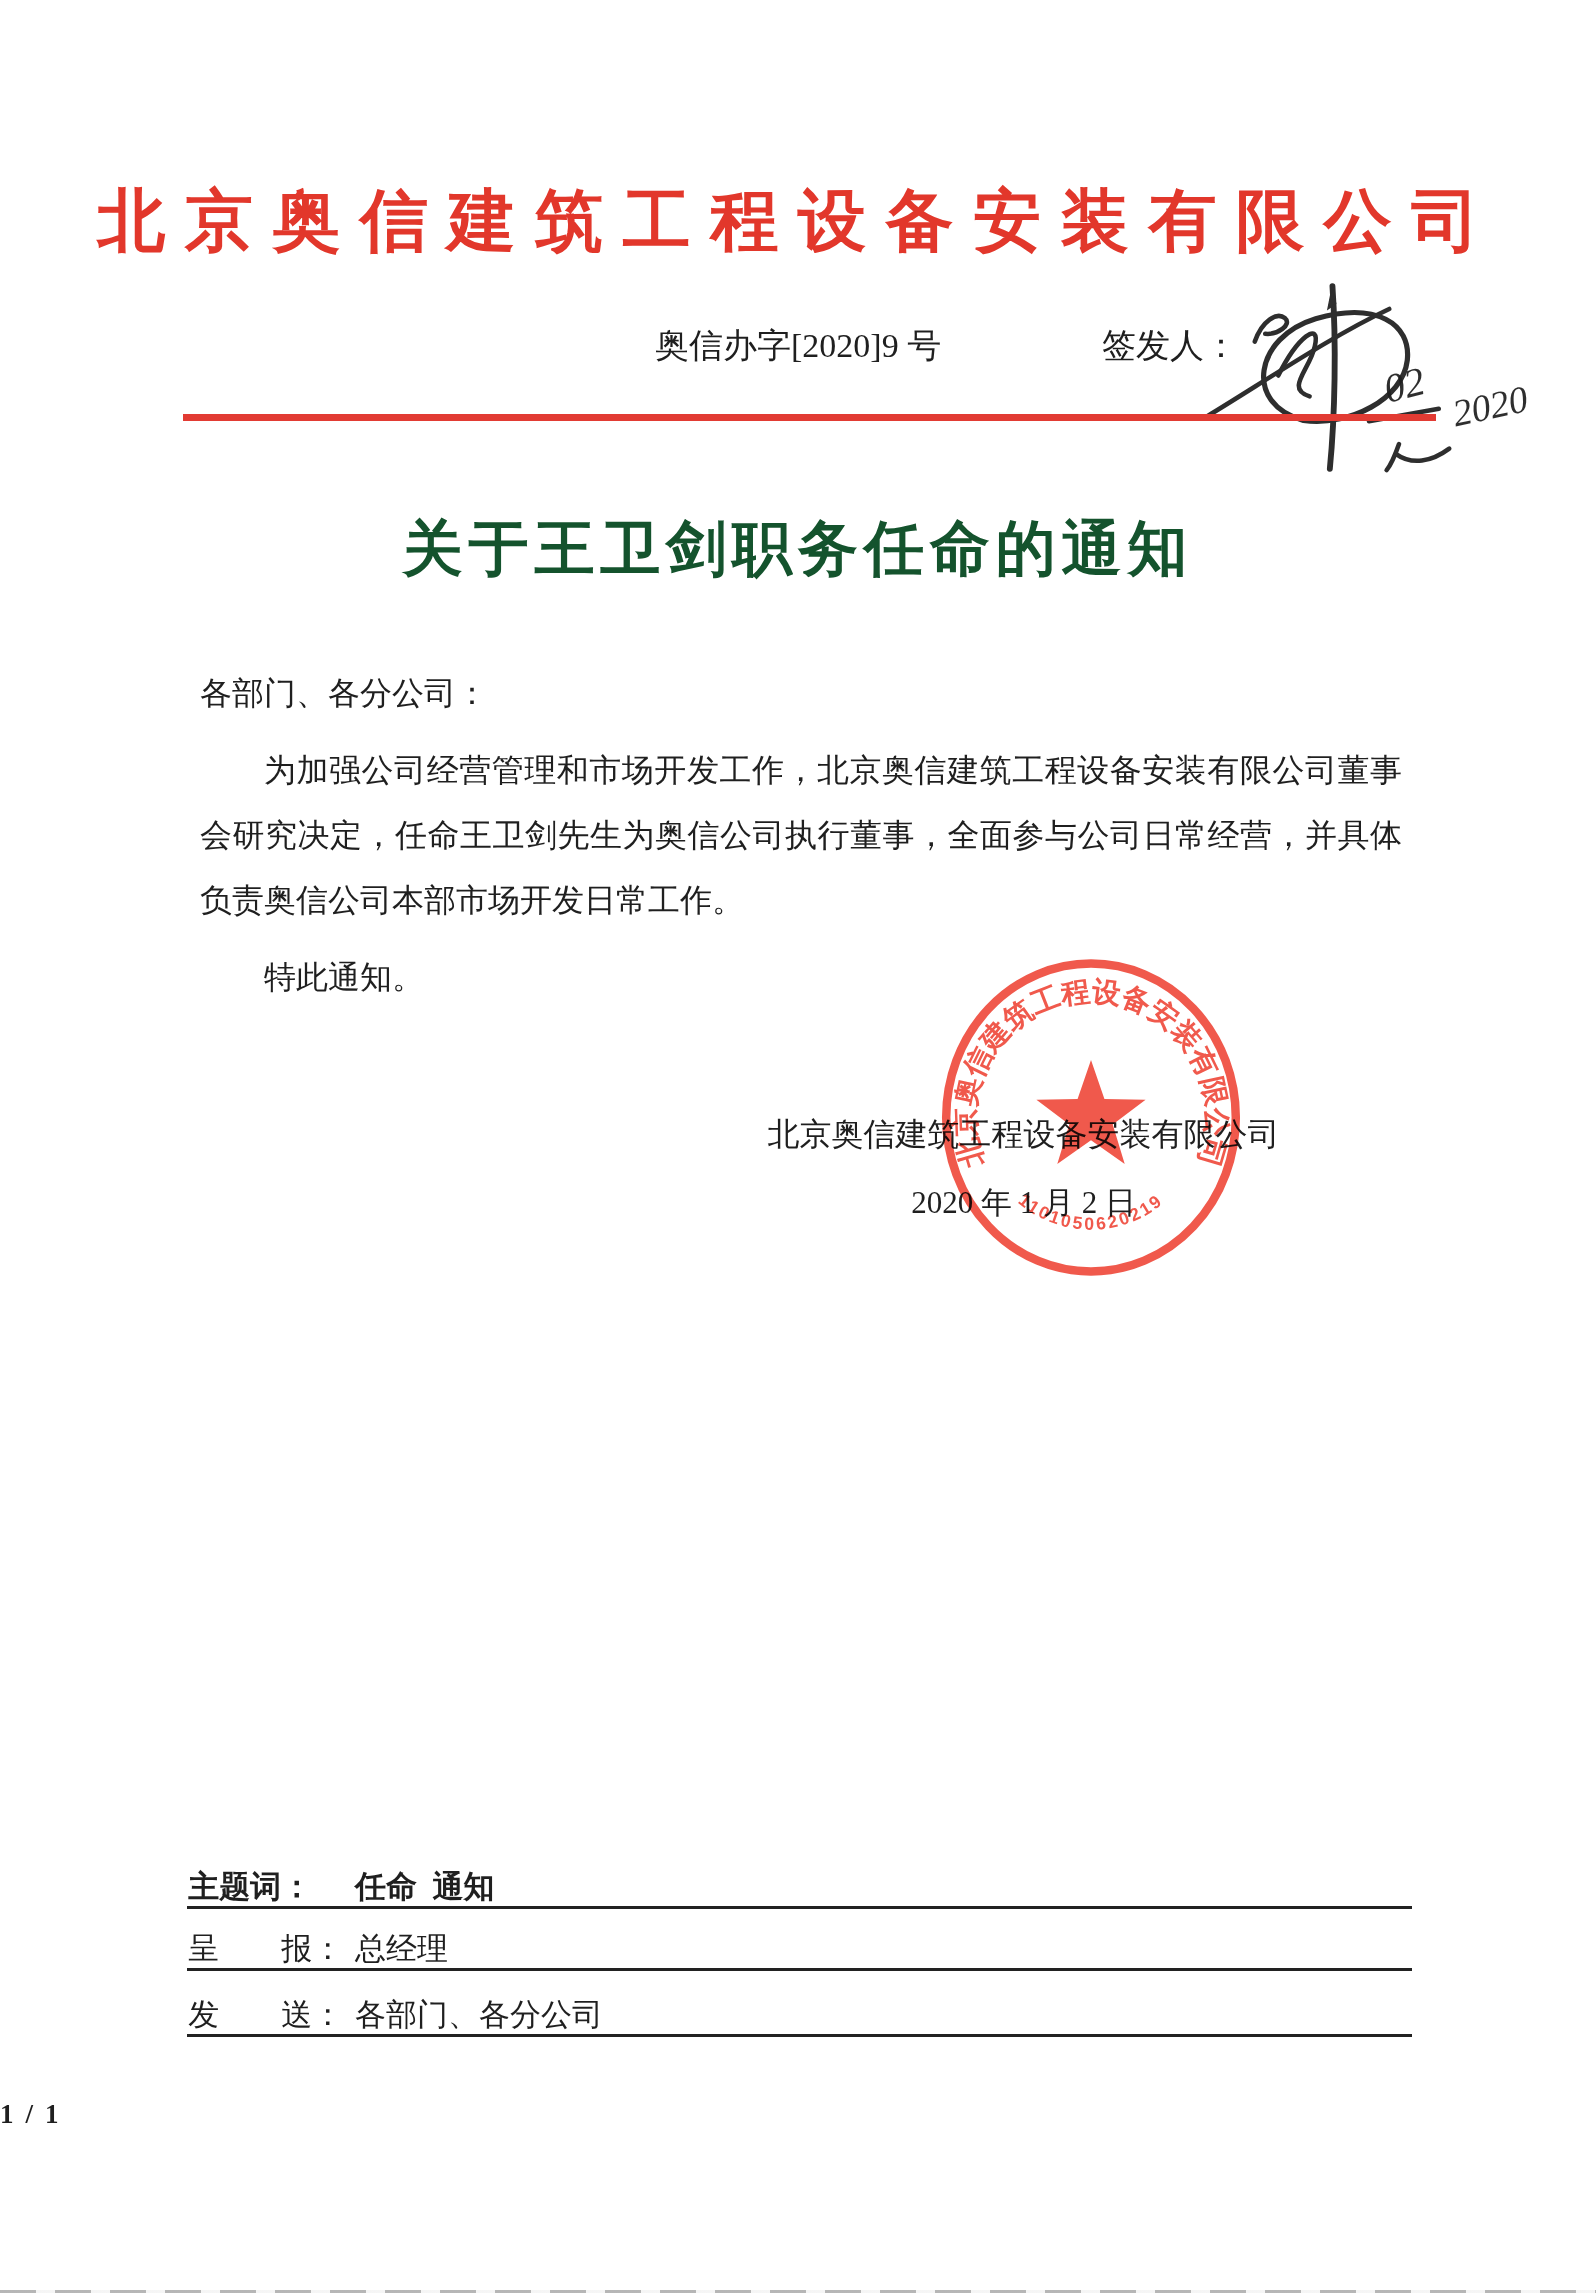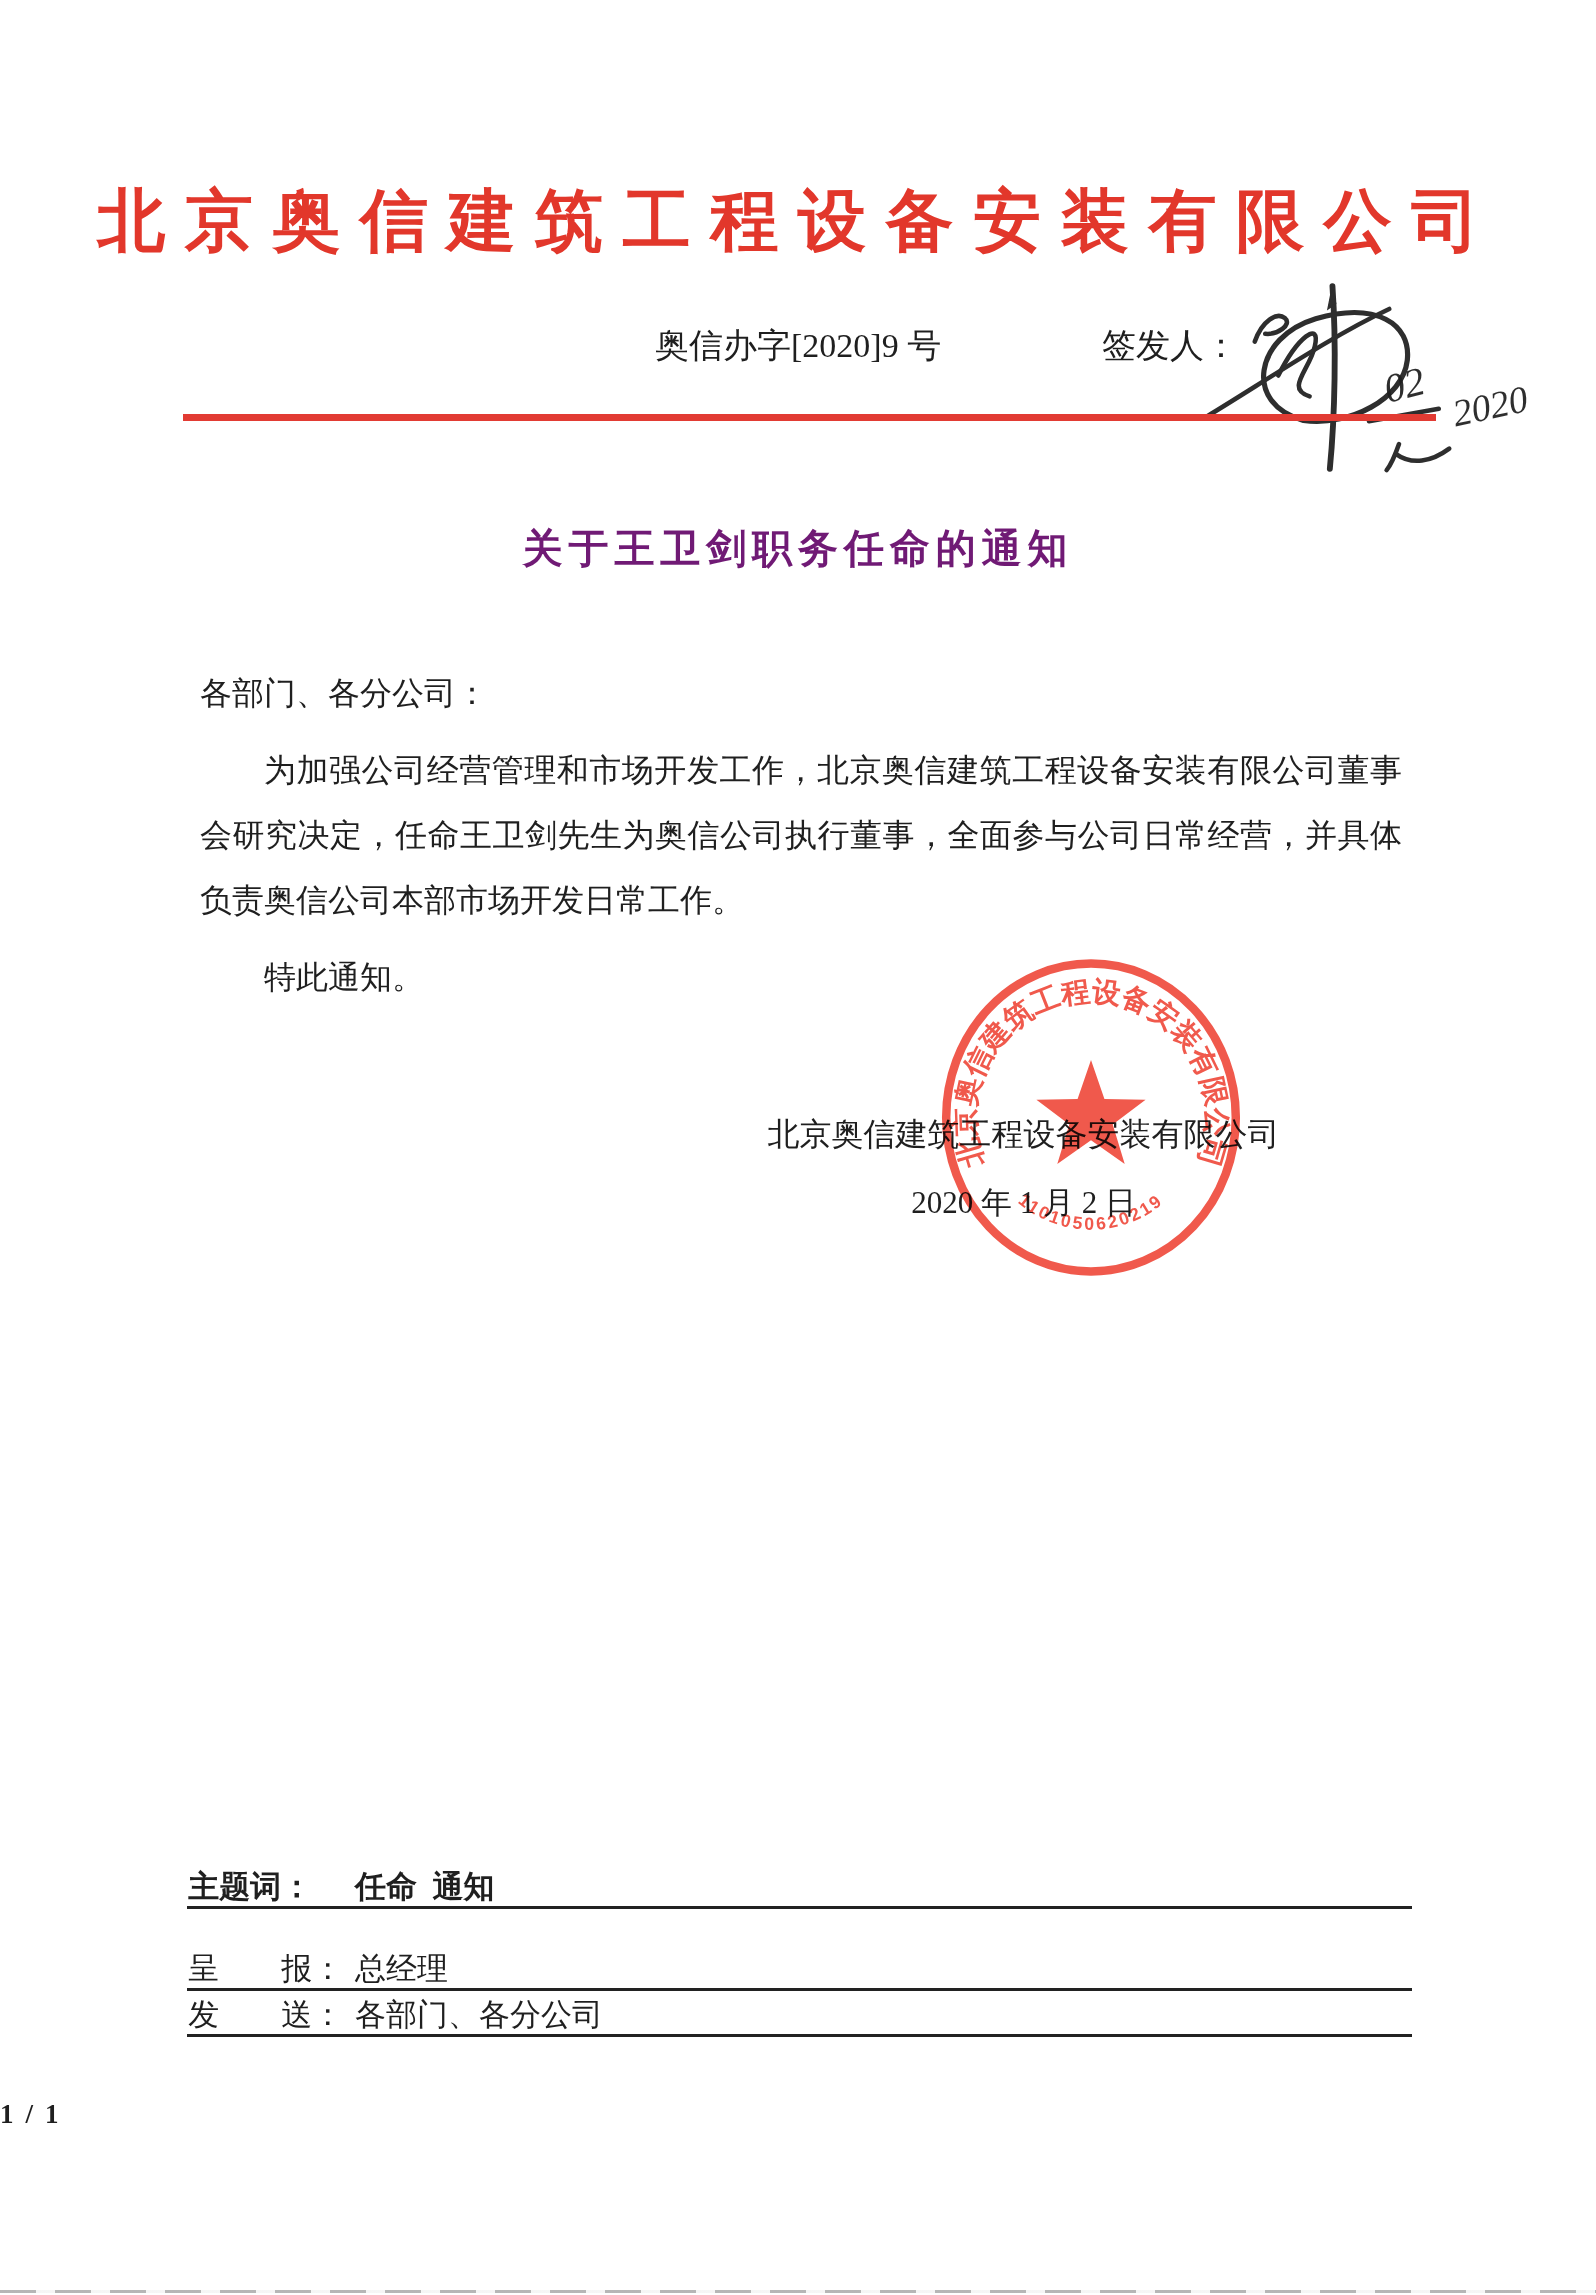--- a/index.html
+++ b/index.html
@@ -37,23 +37,23 @@
     width:1253px;height:7.2px;
     background:#e23b33;
   }
   .sig-svg{top:258px;left:1200px;}
 
   .notice-title{
     top:522px;left:0;width:1596px;
     text-align:center;
     font-family:"Liberation Sans","DejaVu Sans",sans-serif;
     font-weight:700;
-    font-size:40px;line-height:53px;
+    font-size:60px;line-height:53px;
     letter-spacing:5.9px;
-    color:#701a75;
+    color:#14532d;
     white-space:nowrap;
   }
 
   .body-block{
     top:649px;left:188px;width:1226px;
     font-size:32px;line-height:65px;
   }
   .body-block p{margin:12px;}
   .para{
     text-align:justify;
@@ -80,21 +80,21 @@
 
   .footer-row{
     left:187px;width:1225px;height:38px;
     border-bottom:3.3px solid #222;
     font-size:31px;line-height:38px;
     white-space:pre;
   }
   .footer-row .lbl{position:absolute;left:1.3px;top:0;}
   .footer-row .val{position:absolute;left:168px;top:0;}
   .row1{top:1868px;font-weight:bold;}
-  .row2{top:1930px;margin-top:20px;}
+  .row2{top:1930px;}
   .row3{top:1996px;}
 
   .page-num{
     top:2099px;left:0;width:1596px;
     text-align:left;
     font-size:27px;font-weight:700;
     letter-spacing:2.6px;
   }
   .scan-edge{
     top:2290px;left:0;width:1596px;height:3.3px;

